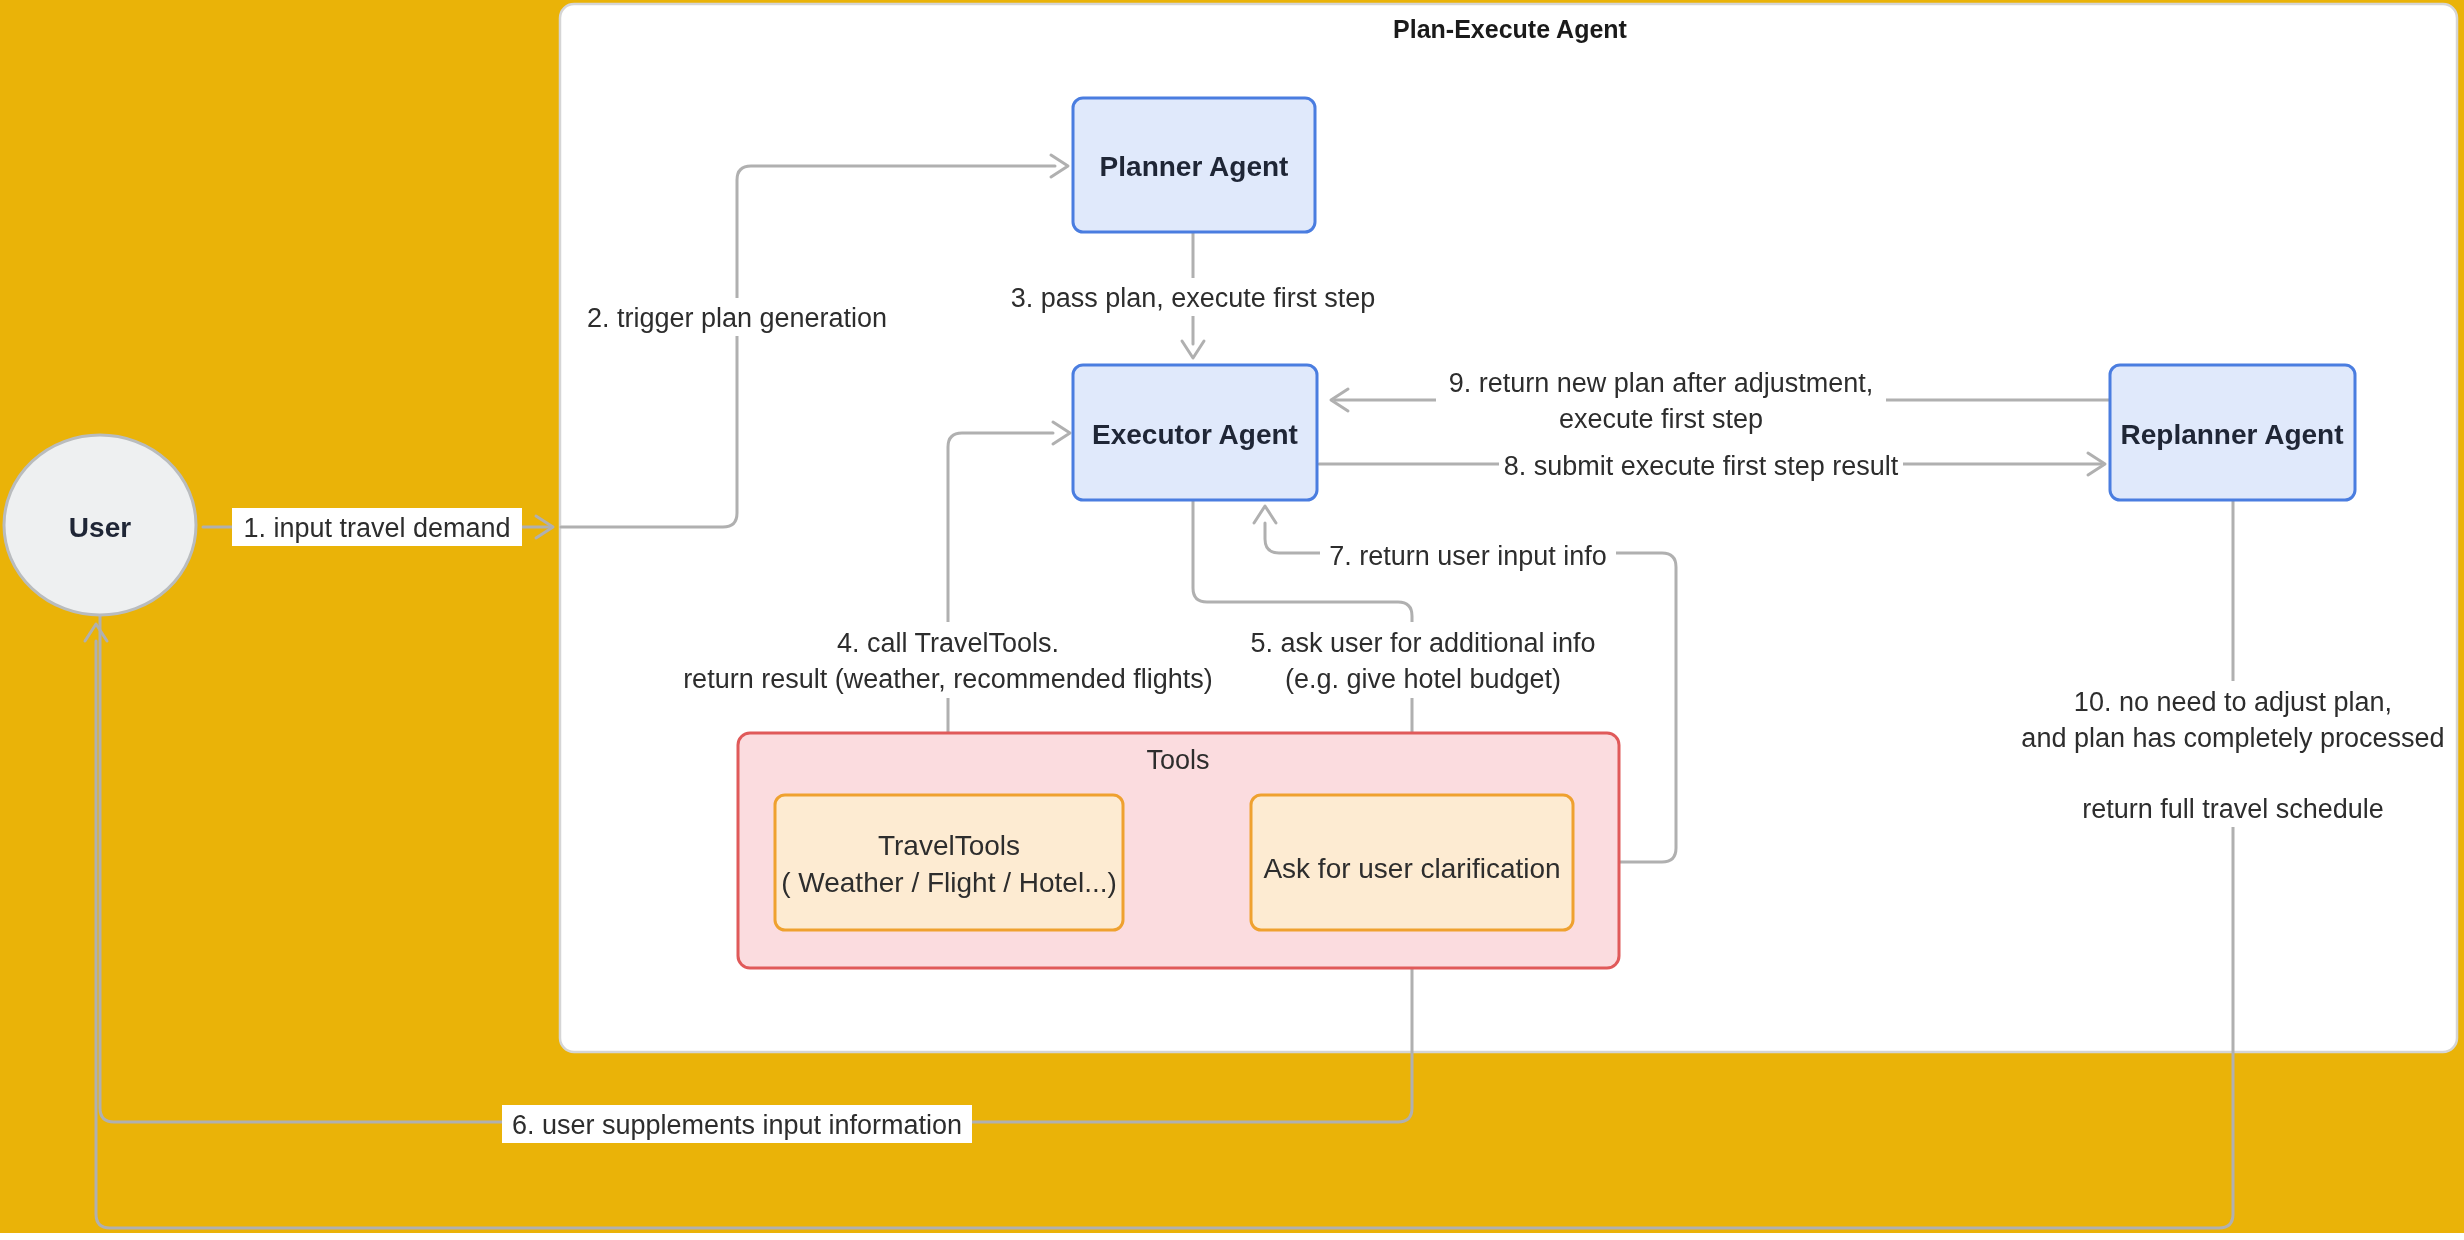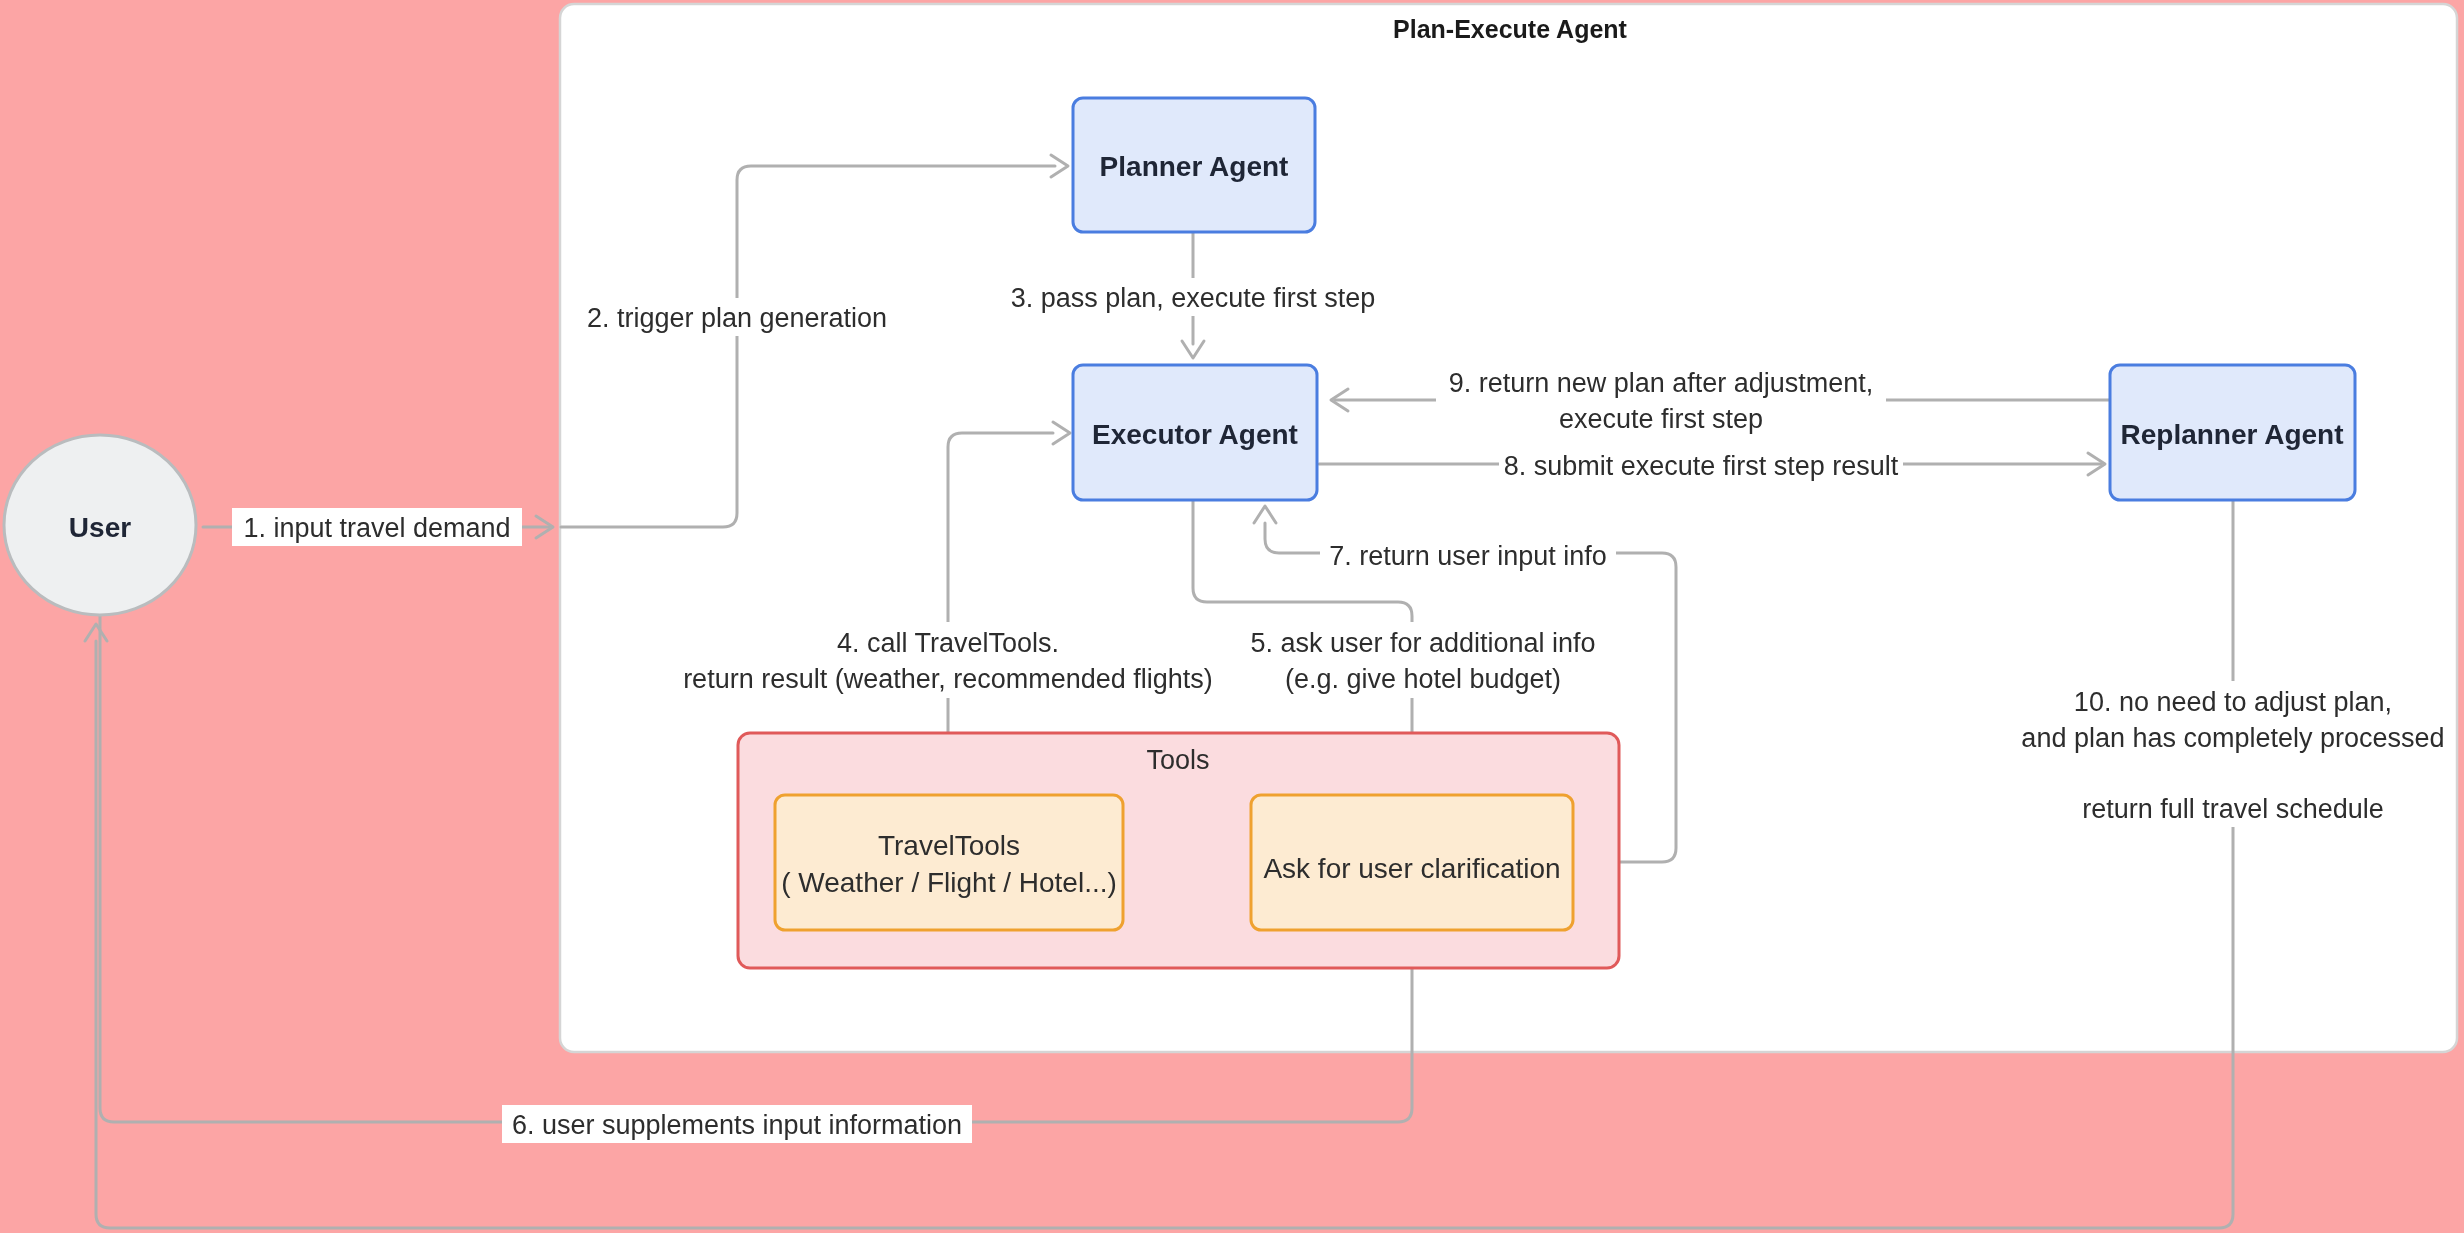--- a/index.html
+++ b/index.html
@@ -1,16 +1,16 @@
 <!DOCTYPE html>
 <html><head>
 <meta charset="utf-8">
 <style>
   html, body { margin:0; padding:0; background:#ffffff; }
-  .stage { position:relative; width:2464px; height:1233px; background:#fca5a5; overflow:hidden;
+  .stage { position:relative; width:2464px; height:1233px; background:#eab308; overflow:hidden;
            font-family:"Liberation Sans", sans-serif; }
   svg text { dominant-baseline:central; }
   .t-edge    { font-family:"Liberation Sans", sans-serif; font-size:27px; fill:#2d2d2d; }
   .t-node    { font-family:"Liberation Sans", sans-serif; font-size:28px; font-weight:700; fill:#1f2636; }
   .t-tool    { font-family:"Liberation Sans", sans-serif; font-size:28px; fill:#2d2d2d; }
   .t-cluster { font-family:"Liberation Sans", sans-serif; font-size:27px; fill:#2d2d2d; }
   .t-title   { font-family:"Liberation Sans", sans-serif; font-size:25px; font-weight:700; fill:#1a1a1a; }
   .edge      { stroke:#b0b0b0; stroke-width:3; fill:none; stroke-linecap:round; stroke-linejoin:round; }
   .container-box { fill:#ffffff; stroke:#d5d5d5; stroke-width:2.5; }
   .node-agent   { fill:#e0e9fb; stroke:#4a7de0; stroke-width:3; }

